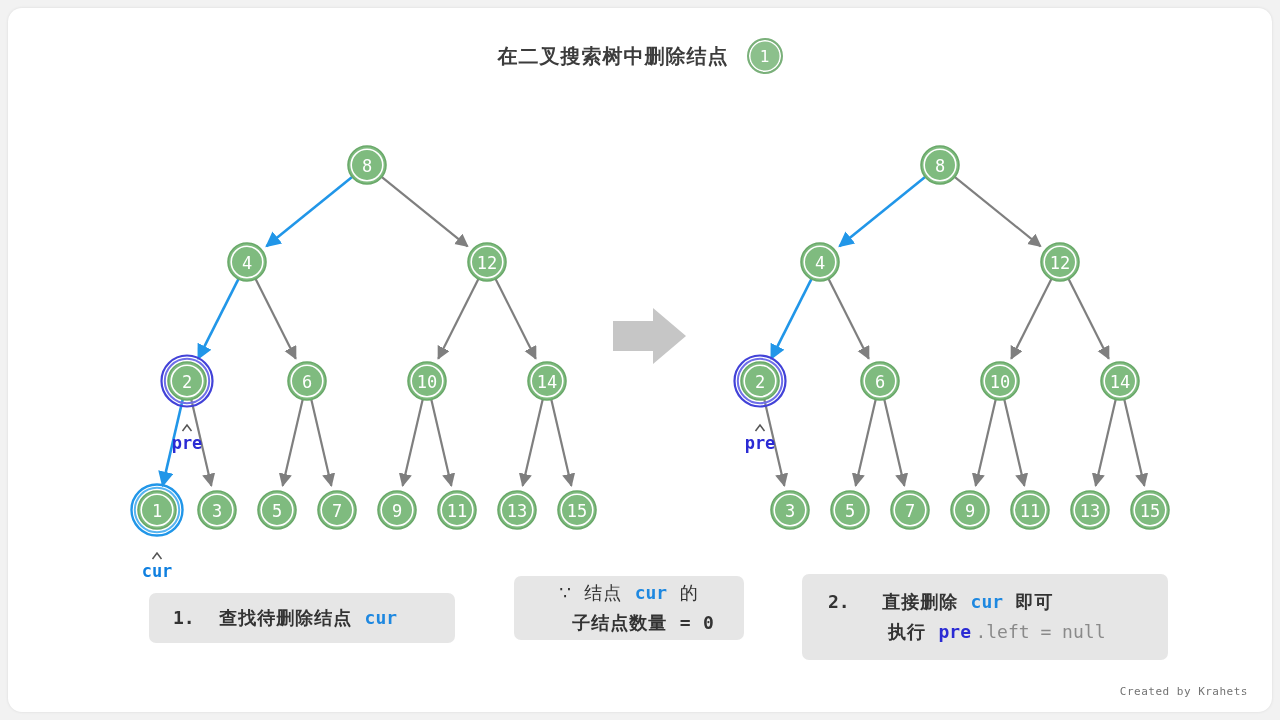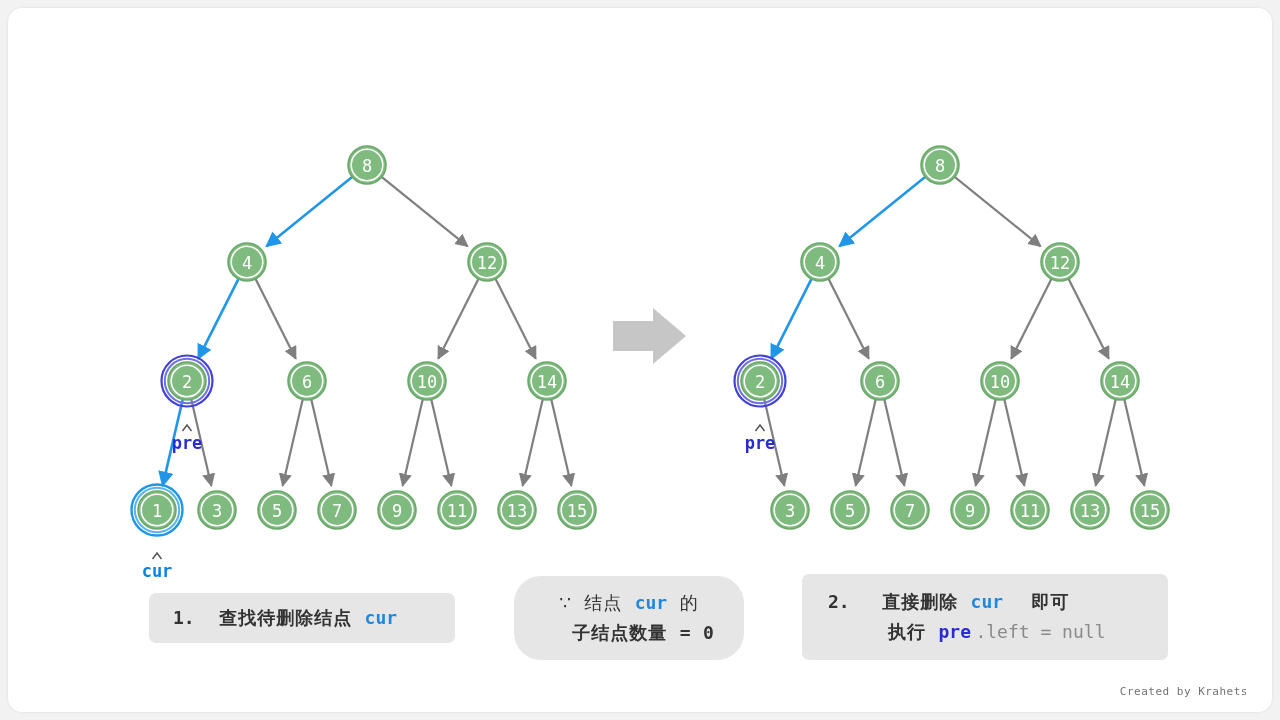--- a/index.html
+++ b/index.html
@@ -156,23 +156,23 @@
   }
   .c-cur { color: #1e88e0; }
   .c-pre { color: #2b2bd4; }
   .c-num { color: #333333; }
 
   #cap-1 {
     left: 141px; top: 585px; width: 306px; height: 50px;
     padding: 0 24px; display: flex; align-items: center;
   }
   #cap-2 {
-    left: 506px; top: 568px; width: 230px; height: 84px;
+    left: 506px; top: 568px; width: 230px; height: 64px;
     display: flex; flex-direction: column; align-items: center;
-    justify-content: center; gap: 6px; border-radius: 27px;
+    justify-content: center; gap: 6px;
   }
   #cap-3 {
     left: 794px; top: 566px; width: 366px; height: 86px;
     padding: 0 26px; display: flex; flex-direction: column;
     justify-content: center; gap: 6px;
   }
   #footer {
     position: absolute;
     right: 24px;
     bottom: 14px;
@@ -180,20 +180,23 @@
     font-size: 11px;
     color: #737373;
     letter-spacing: 0.5px;
   }
 </style>
 </head>
 <body>
 
 <div id="canvas">
 
+  <div id="title-row">
+    <span id="title-text">在二叉搜索树中删除结点</span><span id="title-badge">1</span>
+  </div>
 
   <svg id="stage" viewBox="0 0 1264 704">
     <defs>
       <marker id="ah-gray" markerWidth="7" markerHeight="7" refX="5.4" refY="3" orient="auto">
         <path d="M0,0 L6,3 L0,6 z" fill="#7f7f7f"></path>
       </marker>
       <marker id="ah-blue" markerWidth="7" markerHeight="7" refX="5.4" refY="3" orient="auto">
         <path d="M0,0 L6,3 L0,6 z" fill="#2196e8"></path>
       </marker>
     </defs>
@@ -424,21 +427,21 @@
       <span class="mono c-num" style="margin-left:8px;">=</span>
       <span class="mono c-num" style="margin-left:8px;">0</span>
     </div>
   </div>
 
   <div class="cap-box" id="cap-3">
     <div class="cap-line">
       <span class="mono c-num">2.</span>
       <span class="zh zh-bold" style="">直接删除</span>
       <span class="mono c-cur" style="margin-left:8px;">cur</span>
-      <span class="zh zh-bold" style="margin-left:24px;">即可</span>
+      <span class="zh zh-bold" style="margin-left:8px;">即可</span>
     </div>
     <div class="cap-line" style="padding-left:32px;">
       <span class="zh zh-bold">执行</span>
       <span class="mono c-pre" style="margin-left:8px;">pre</span>
       <span class="mono-reg">.left = null</span>
     </div>
   </div>
 
   <div id="footer">Created by Krahets</div>
 </div>

